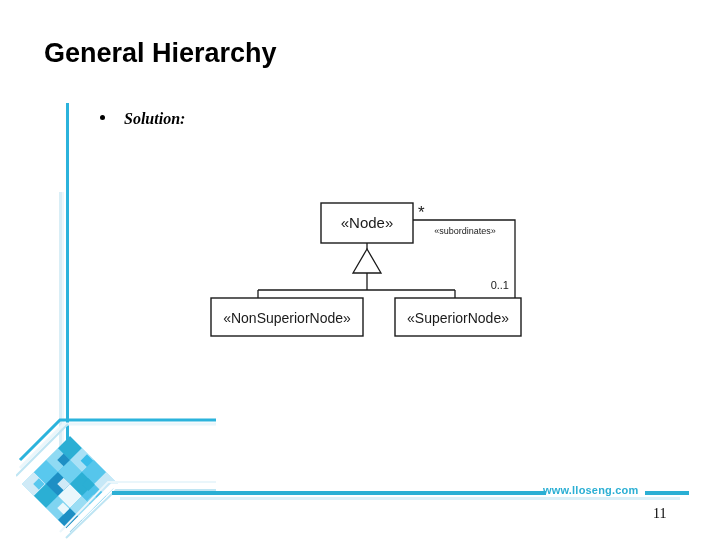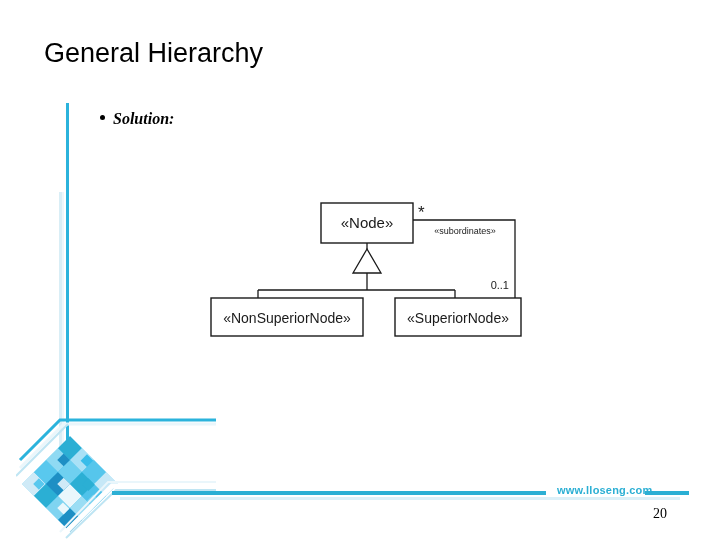--- a/index.html
+++ b/index.html
@@ -17,21 +17,21 @@
     -webkit-font-smoothing: none;
   }
 
   
   .slide-title {
     position: absolute;
     left: 44px;
     top: 38px;
     font-family: "Liberation Sans", sans-serif;
     font-size: 27px;
-    font-weight: 400;
+    font-weight: 700;
     color: #000000;
     letter-spacing: 0px;
     white-space: nowrap;
     text-align: center;
   }
 
   
   .vbar-main {
     position: absolute;
     left: 66px;
@@ -57,21 +57,21 @@
     background: #EDF7FB;
   }
 
   
   .bullet-row {
     position: absolute;
     left: 100px;
     top: 110px;
     display: flex;
     align-items: baseline;
-    gap: 8px;
+    gap: 19px;
   }
   .bullet-dot {
     width: 5px;
     height: 5px;
     border-radius: 50%;
     background: #000000;
     position: relative;
     top: -4px;
     flex: 0 0 auto;
   }
@@ -118,21 +118,21 @@
   .footer-rule-pale {
     position: absolute;
     left: 120px;
     top: 497px;
     width: 560px;
     height: 3px;
     background: #DCF0F8;
   }
   .footer-url {
     position: absolute;
-    left: 557px;
+    left: 543px;
     top: 484px;
     font-family: "Liberation Sans", sans-serif;
     font-size: 11px;
     font-weight: bold;
     color: #2BAFD4;
     white-space: nowrap;
     letter-spacing: 0.2px;
   }
   .page-number {
     position: absolute;
@@ -261,13 +261,13 @@
       <path d="M 50 122 L 100 74 L 200 74" stroke="#BFE5F3" stroke-width="2"></path>
       <path d="M 44 116 L 92 66 L 200 66" stroke="#EAF6FB" stroke-width="2"></path>
     </g>
   </svg>
 </div>
 
 <div class="footer-rule-pale"></div>
 <div class="footer-rule-long"></div>
 <div class="footer-rule-short"></div>
 <div class="footer-url">www.lloseng.com</div>
-<div class="page-number">20</div>
+<div class="page-number">11</div>
 
 </body></html>

